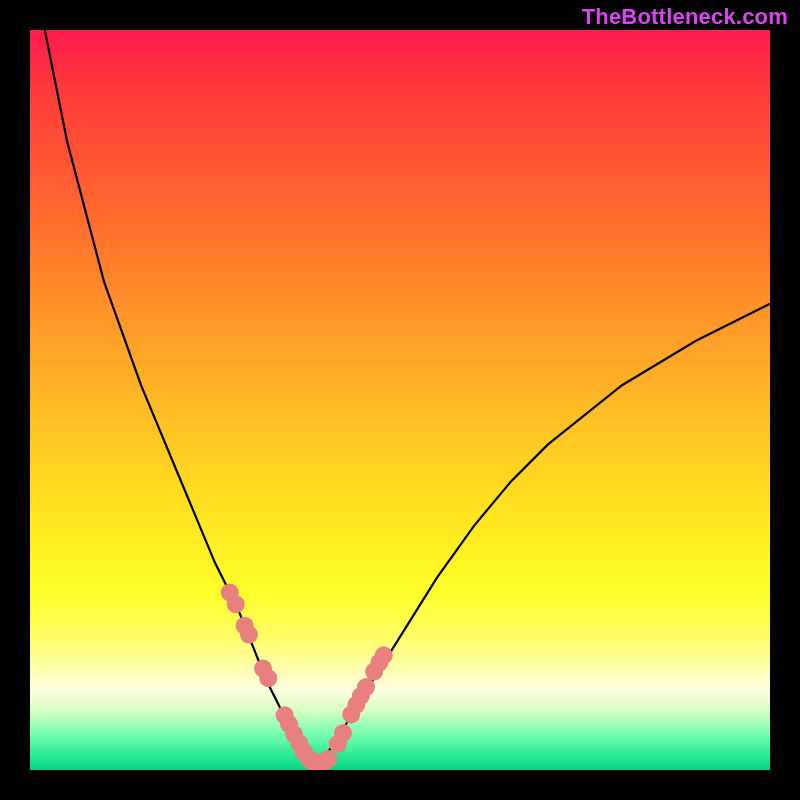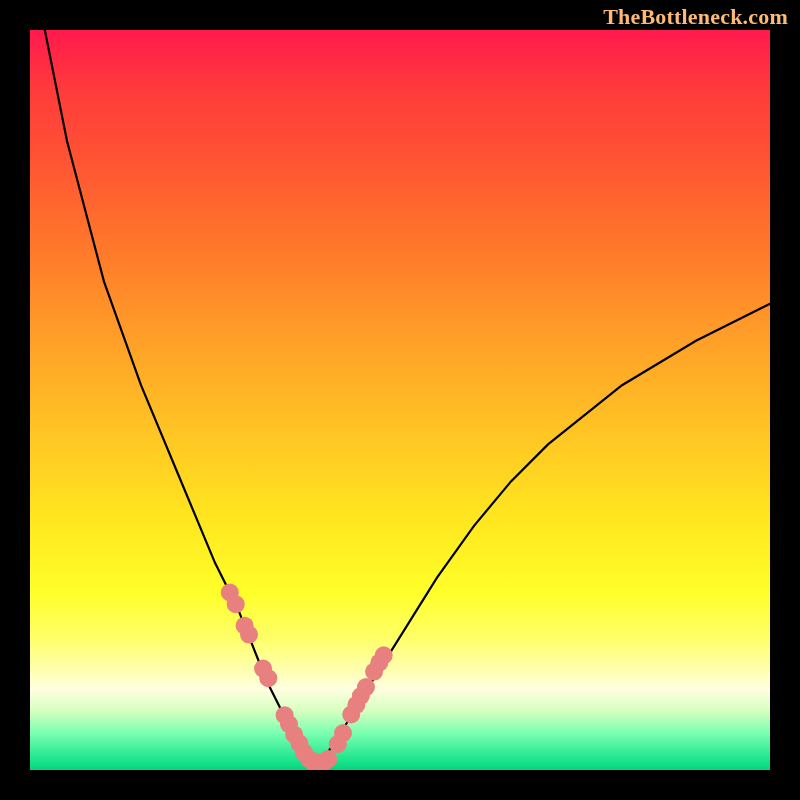--- a/index.html
+++ b/index.html
@@ -31,24 +31,24 @@
       #d7ffc0 92%,
       #7affb0 95%,
       #14e28a 99%,
       #0ad080 100%
     );
   }
   .watermark {
     position: absolute;
     top: 4px;
     right: 12px;
-    font-family: Liberation Serif, serif;
+    font-family: Liberation Sans, sans-serif;
     font-size: 22px;
     font-weight: 600;
-    color: #fdba74;
+    color: #d946ef;
     letter-spacing: 0.2px;
     user-select: none;
   }
   svg.curve {
     position: absolute;
     left: 30px;
     top: 30px;
     width: 740px;
     height: 740px;
   }

